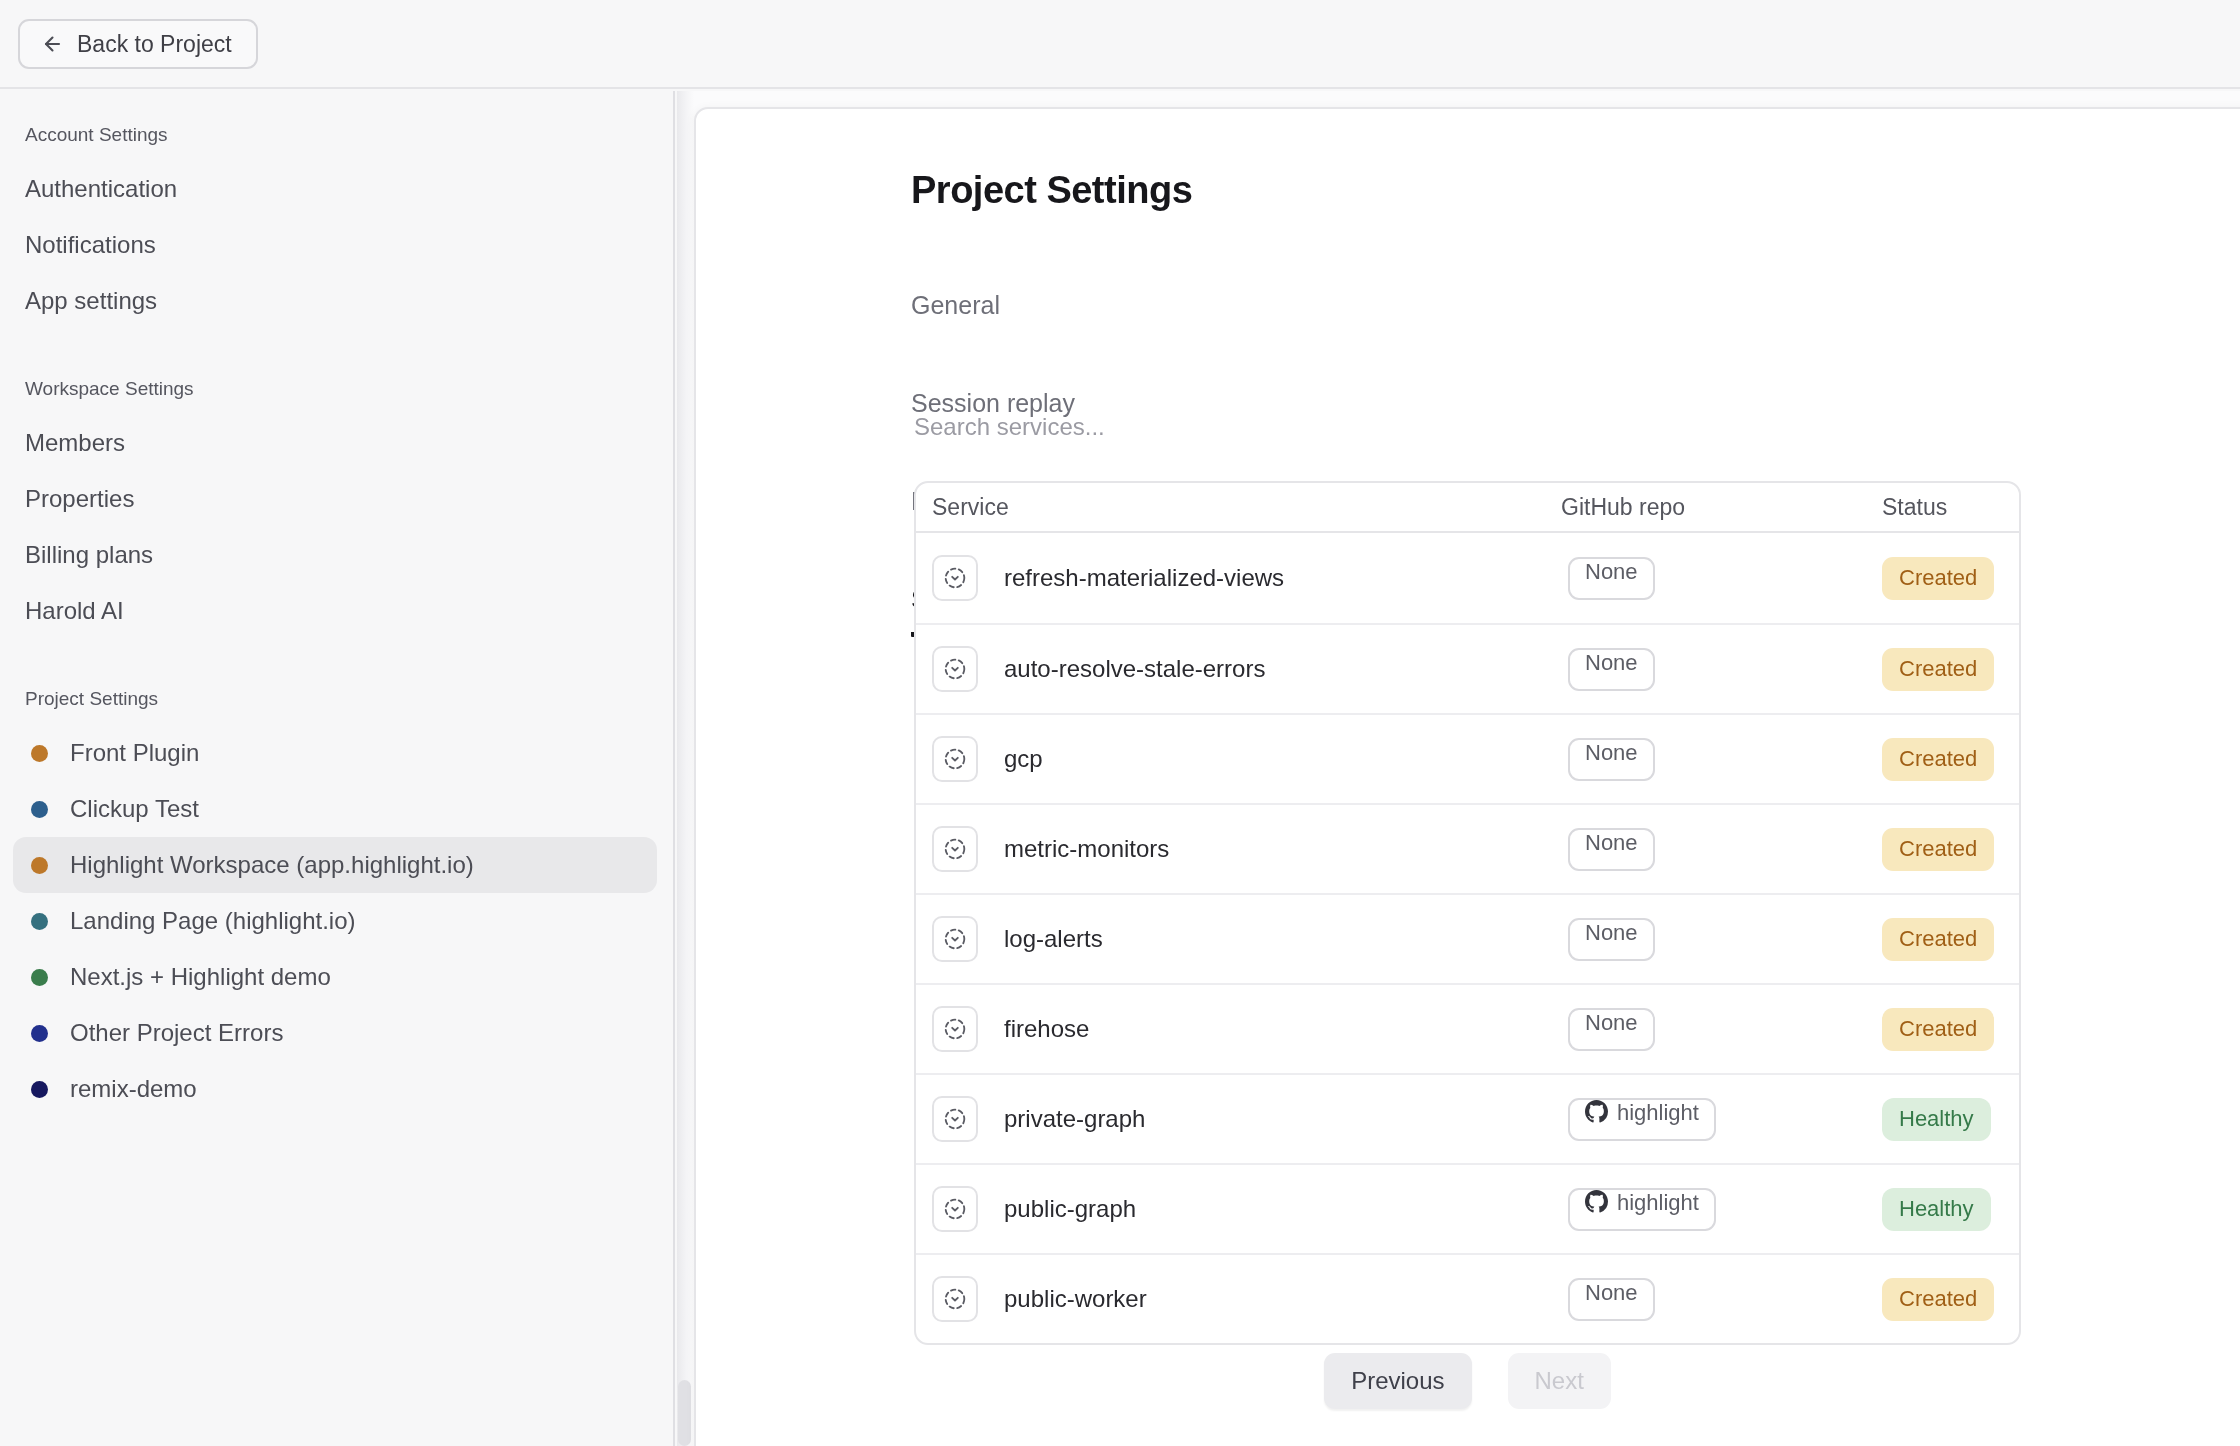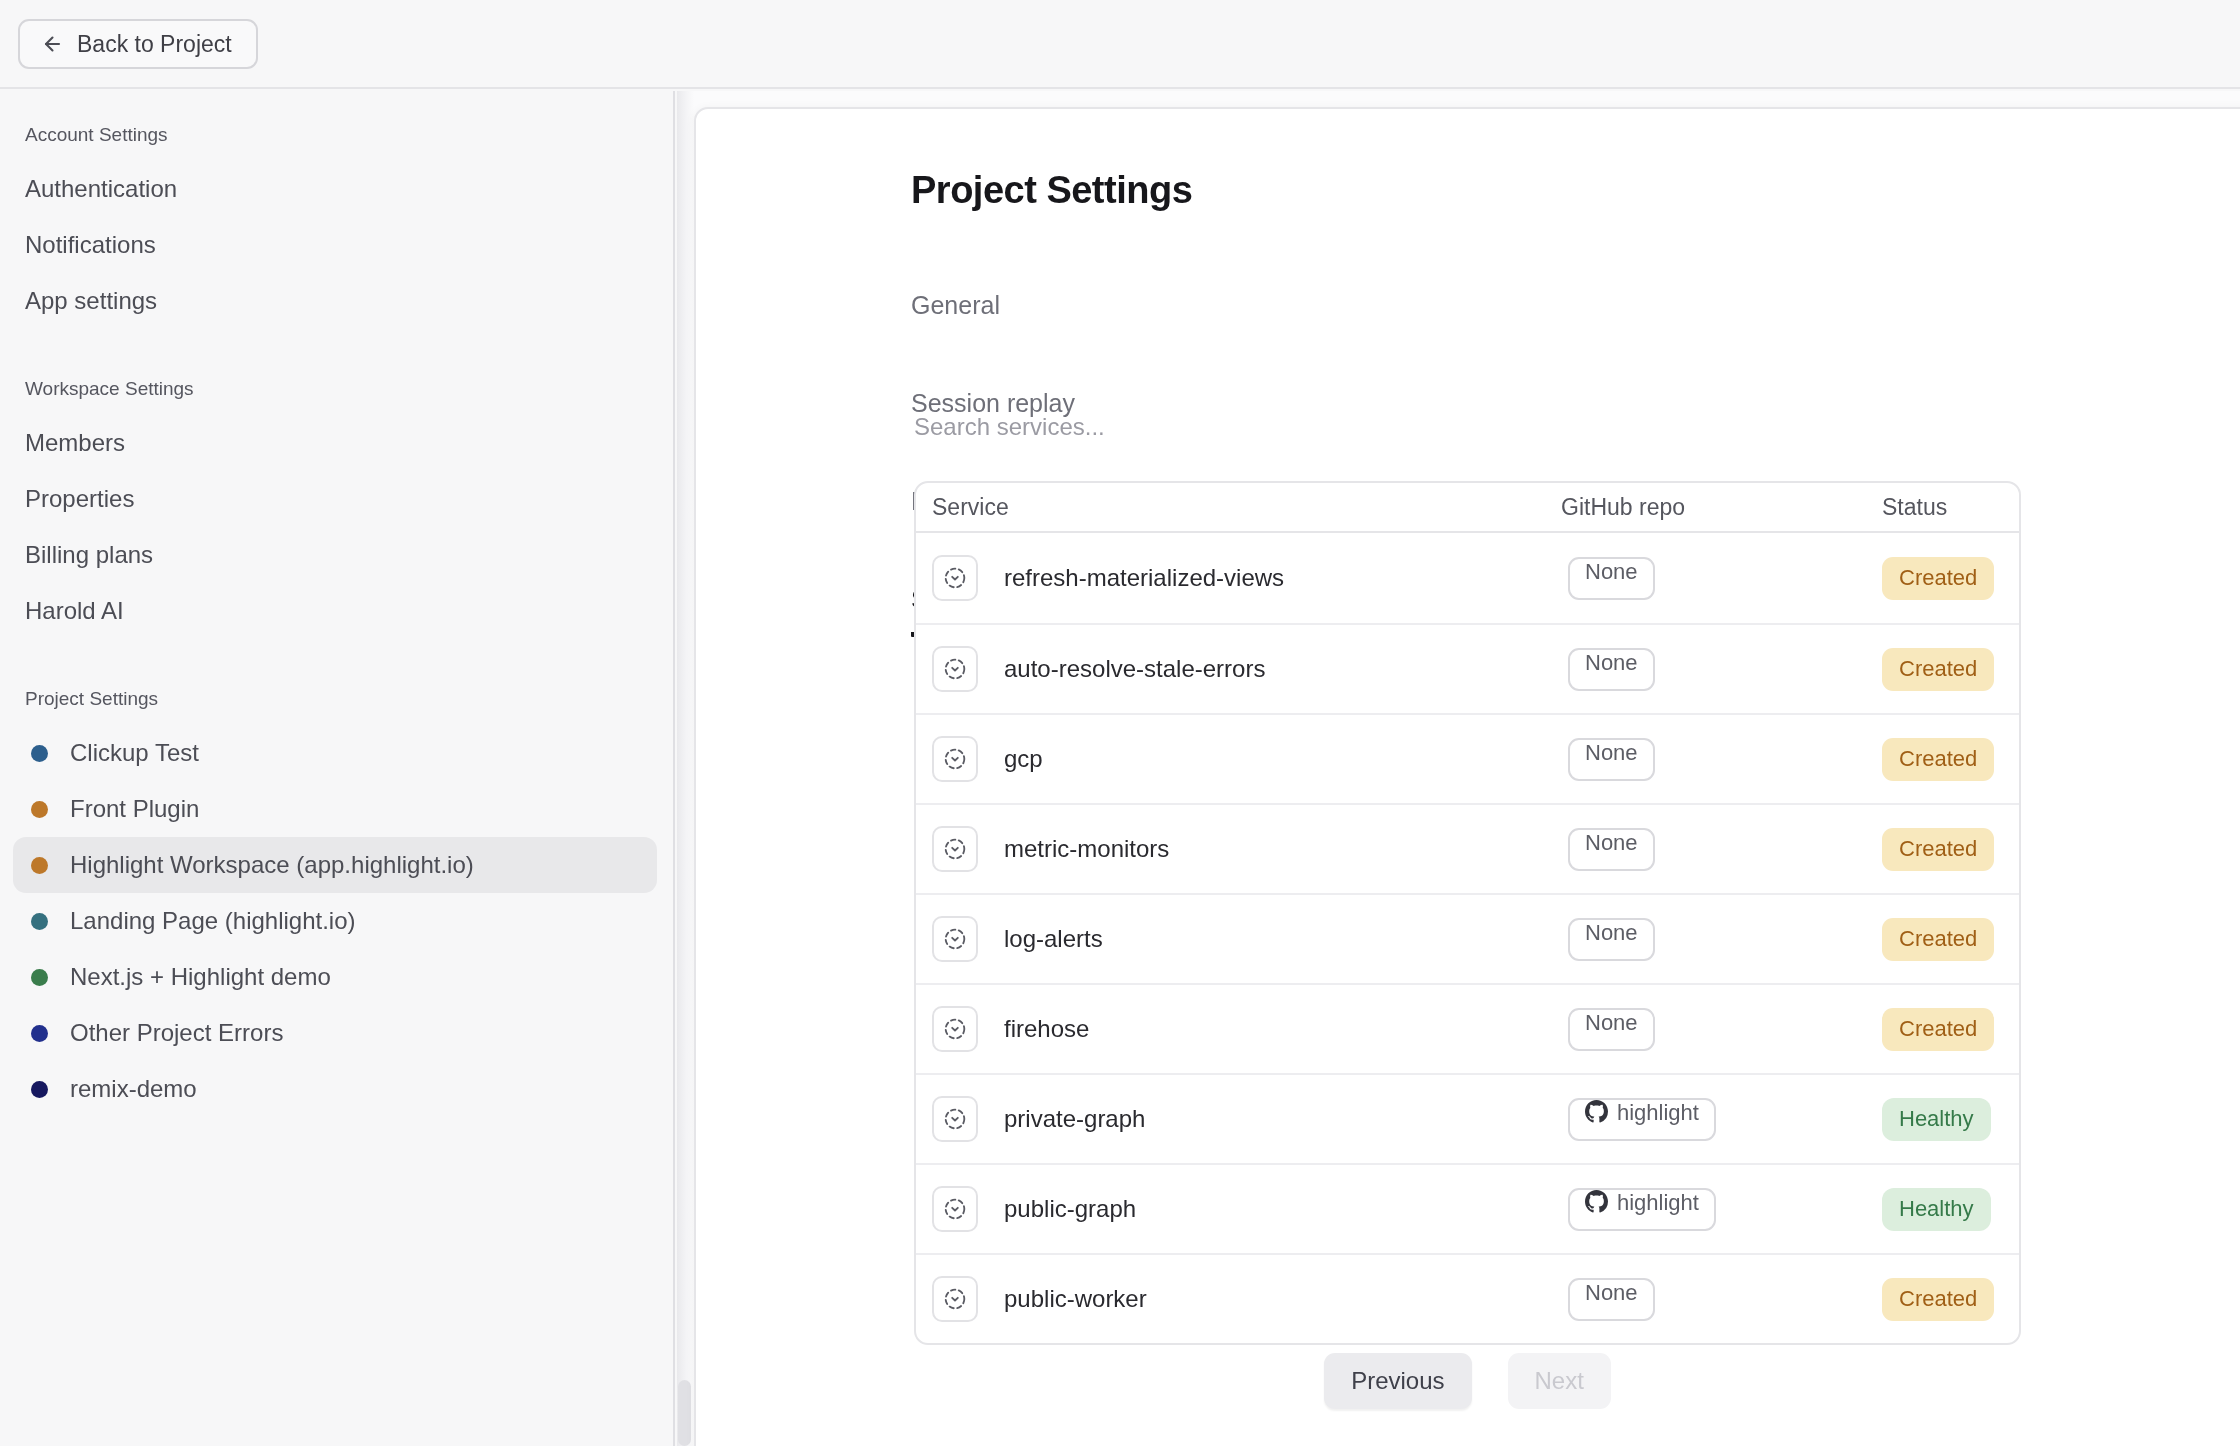--- a/index.html
+++ b/index.html
@@ -204,27 +204,27 @@
 
     <span class="side-label">Harold AI</span>
   </div>
         </div>
   </div>
       <div class="side-section">
     <div class="side-section-title">Project Settings</div>
     <div class="side-items">
           <div class="side-item">
     <span class="pill"></span>
+    <span class="dot" style="background: rgb(189, 120, 42);"></span>
+    <span class="side-label">Front Plugin</span>
+  </div>
+          <div class="side-item">
+    <span class="pill"></span>
     <span class="dot" style="background: rgb(45, 95, 141);"></span>
     <span class="side-label">Clickup Test</span>
-  </div>
-          <div class="side-item">
-    <span class="pill"></span>
-    <span class="dot" style="background: rgb(189, 120, 42);"></span>
-    <span class="side-label">Front Plugin</span>
   </div>
           <div class="side-item selected">
     <span class="pill"></span>
     <span class="dot" style="background: rgb(189, 120, 42);"></span>
     <span class="side-label">Highlight Workspace (app.highlight.io)</span>
   </div>
           <div class="side-item">
     <span class="pill"></span>
     <span class="dot" style="background: rgb(53, 112, 127);"></span>
     <span class="side-label">Landing Page (highlight.io)</span>

